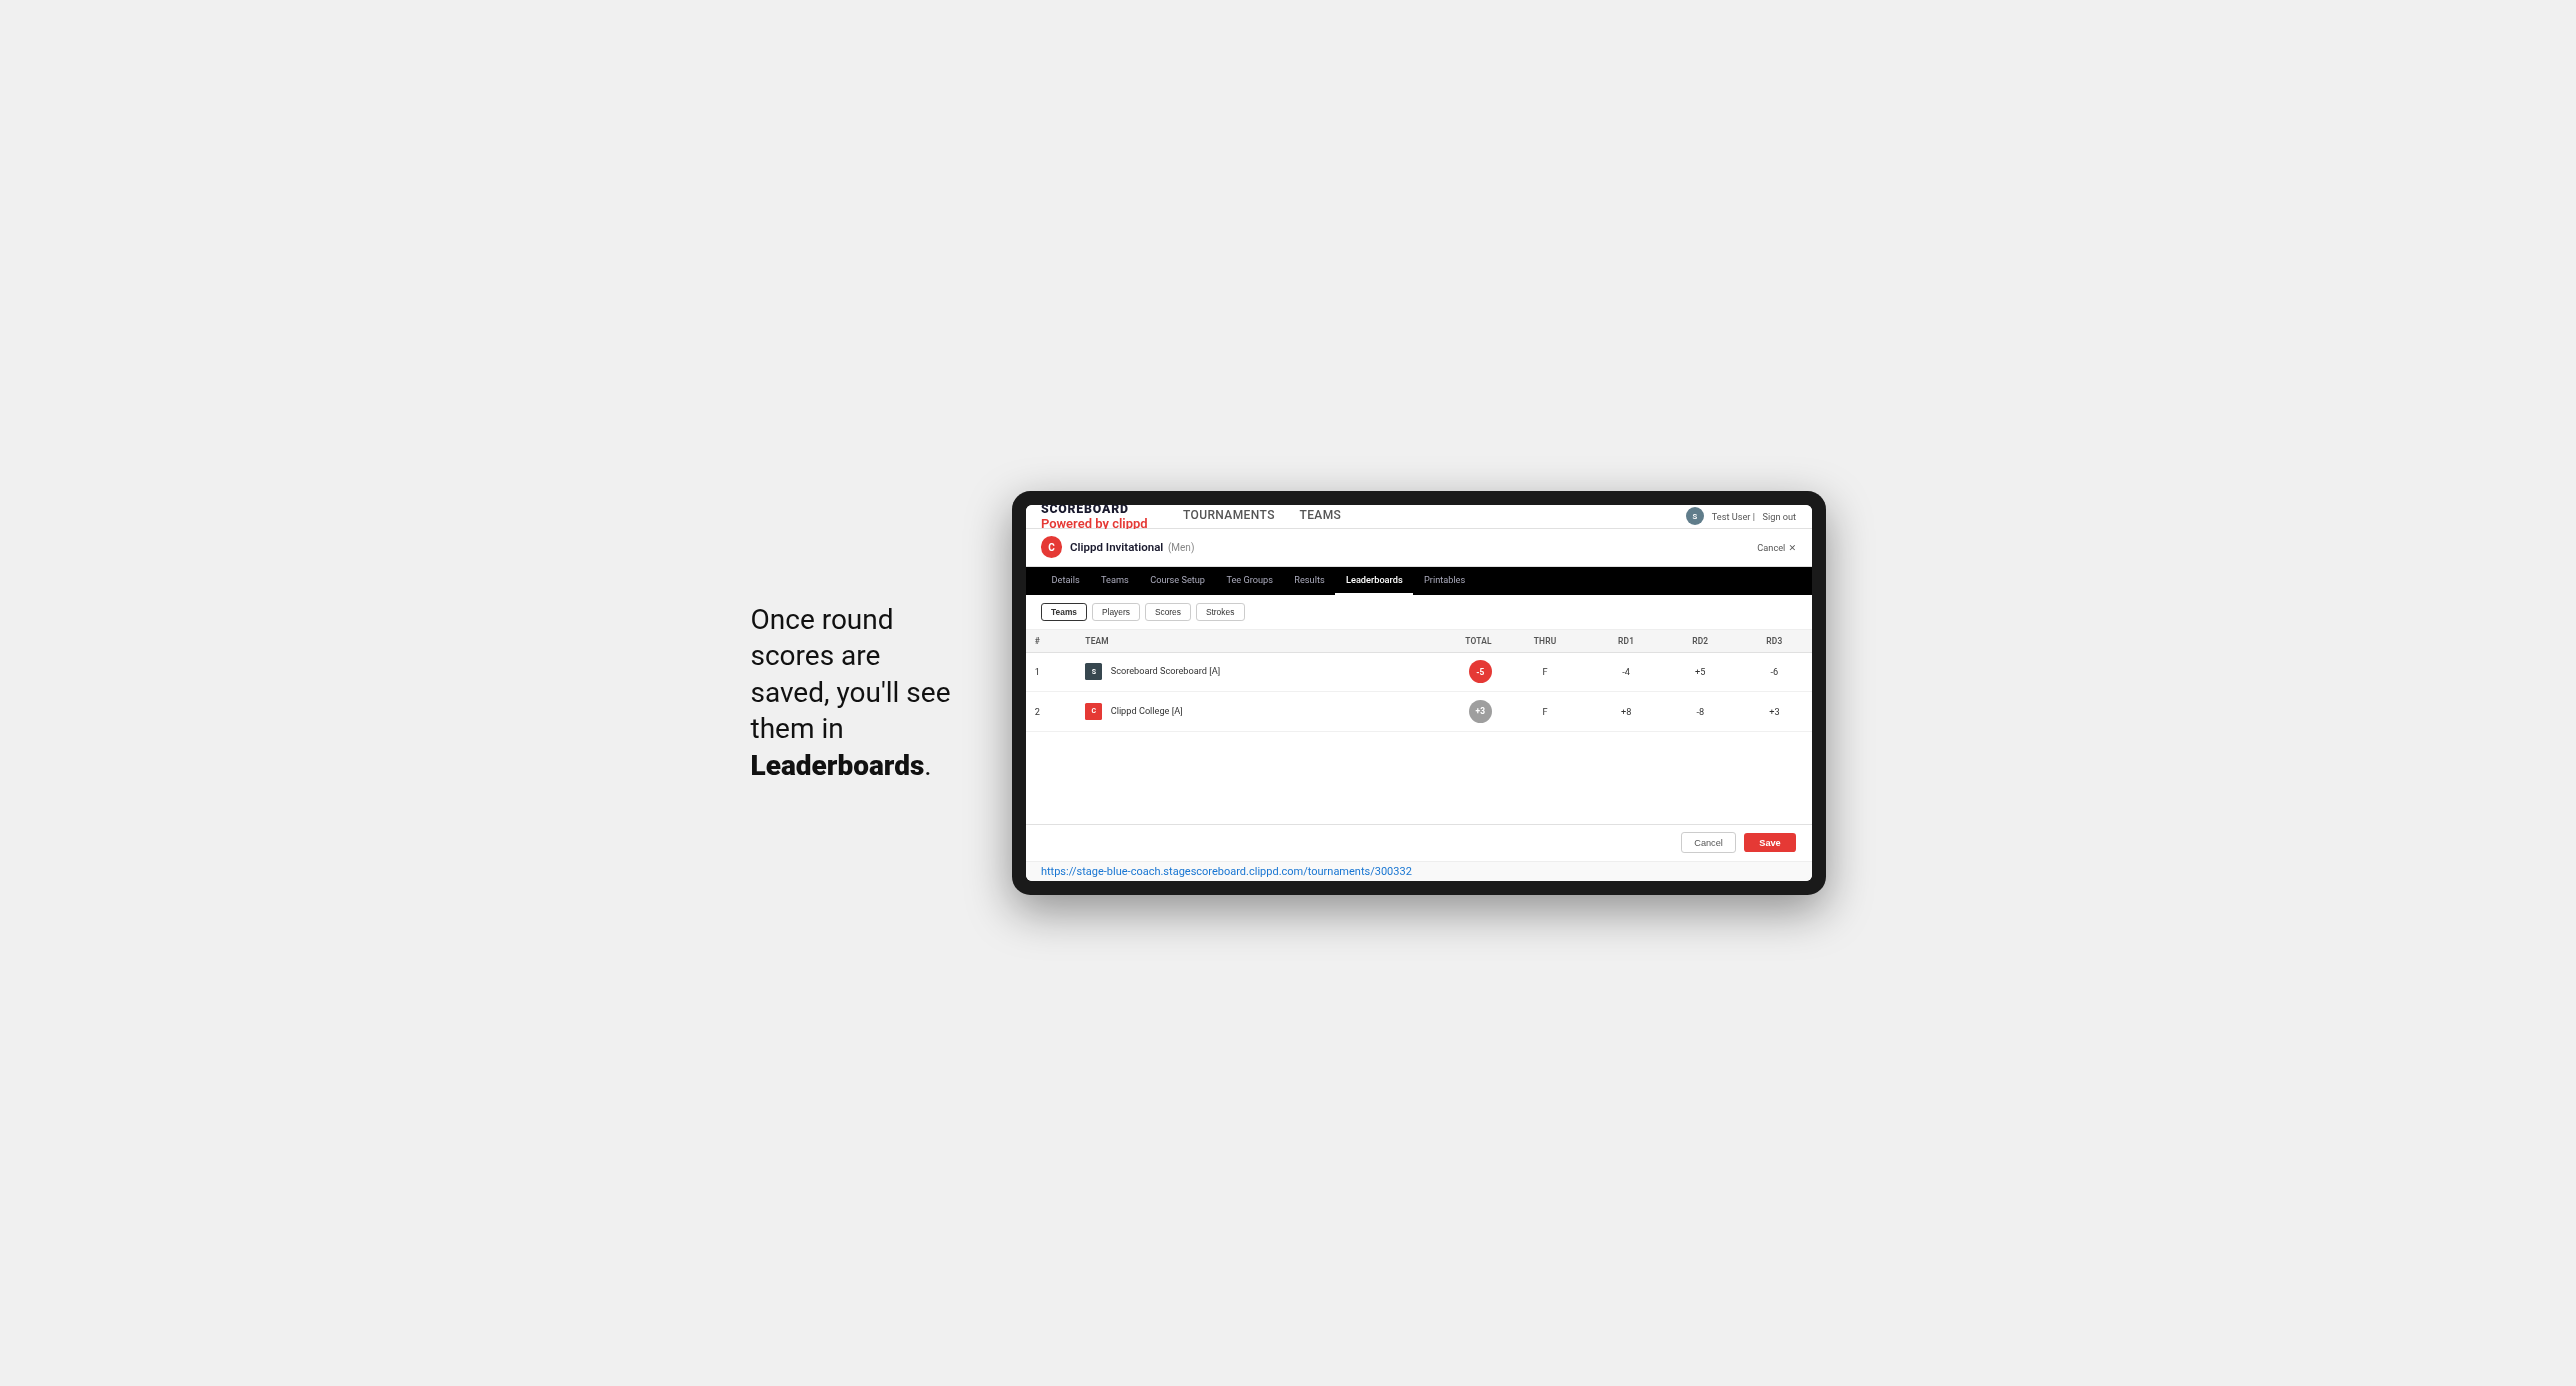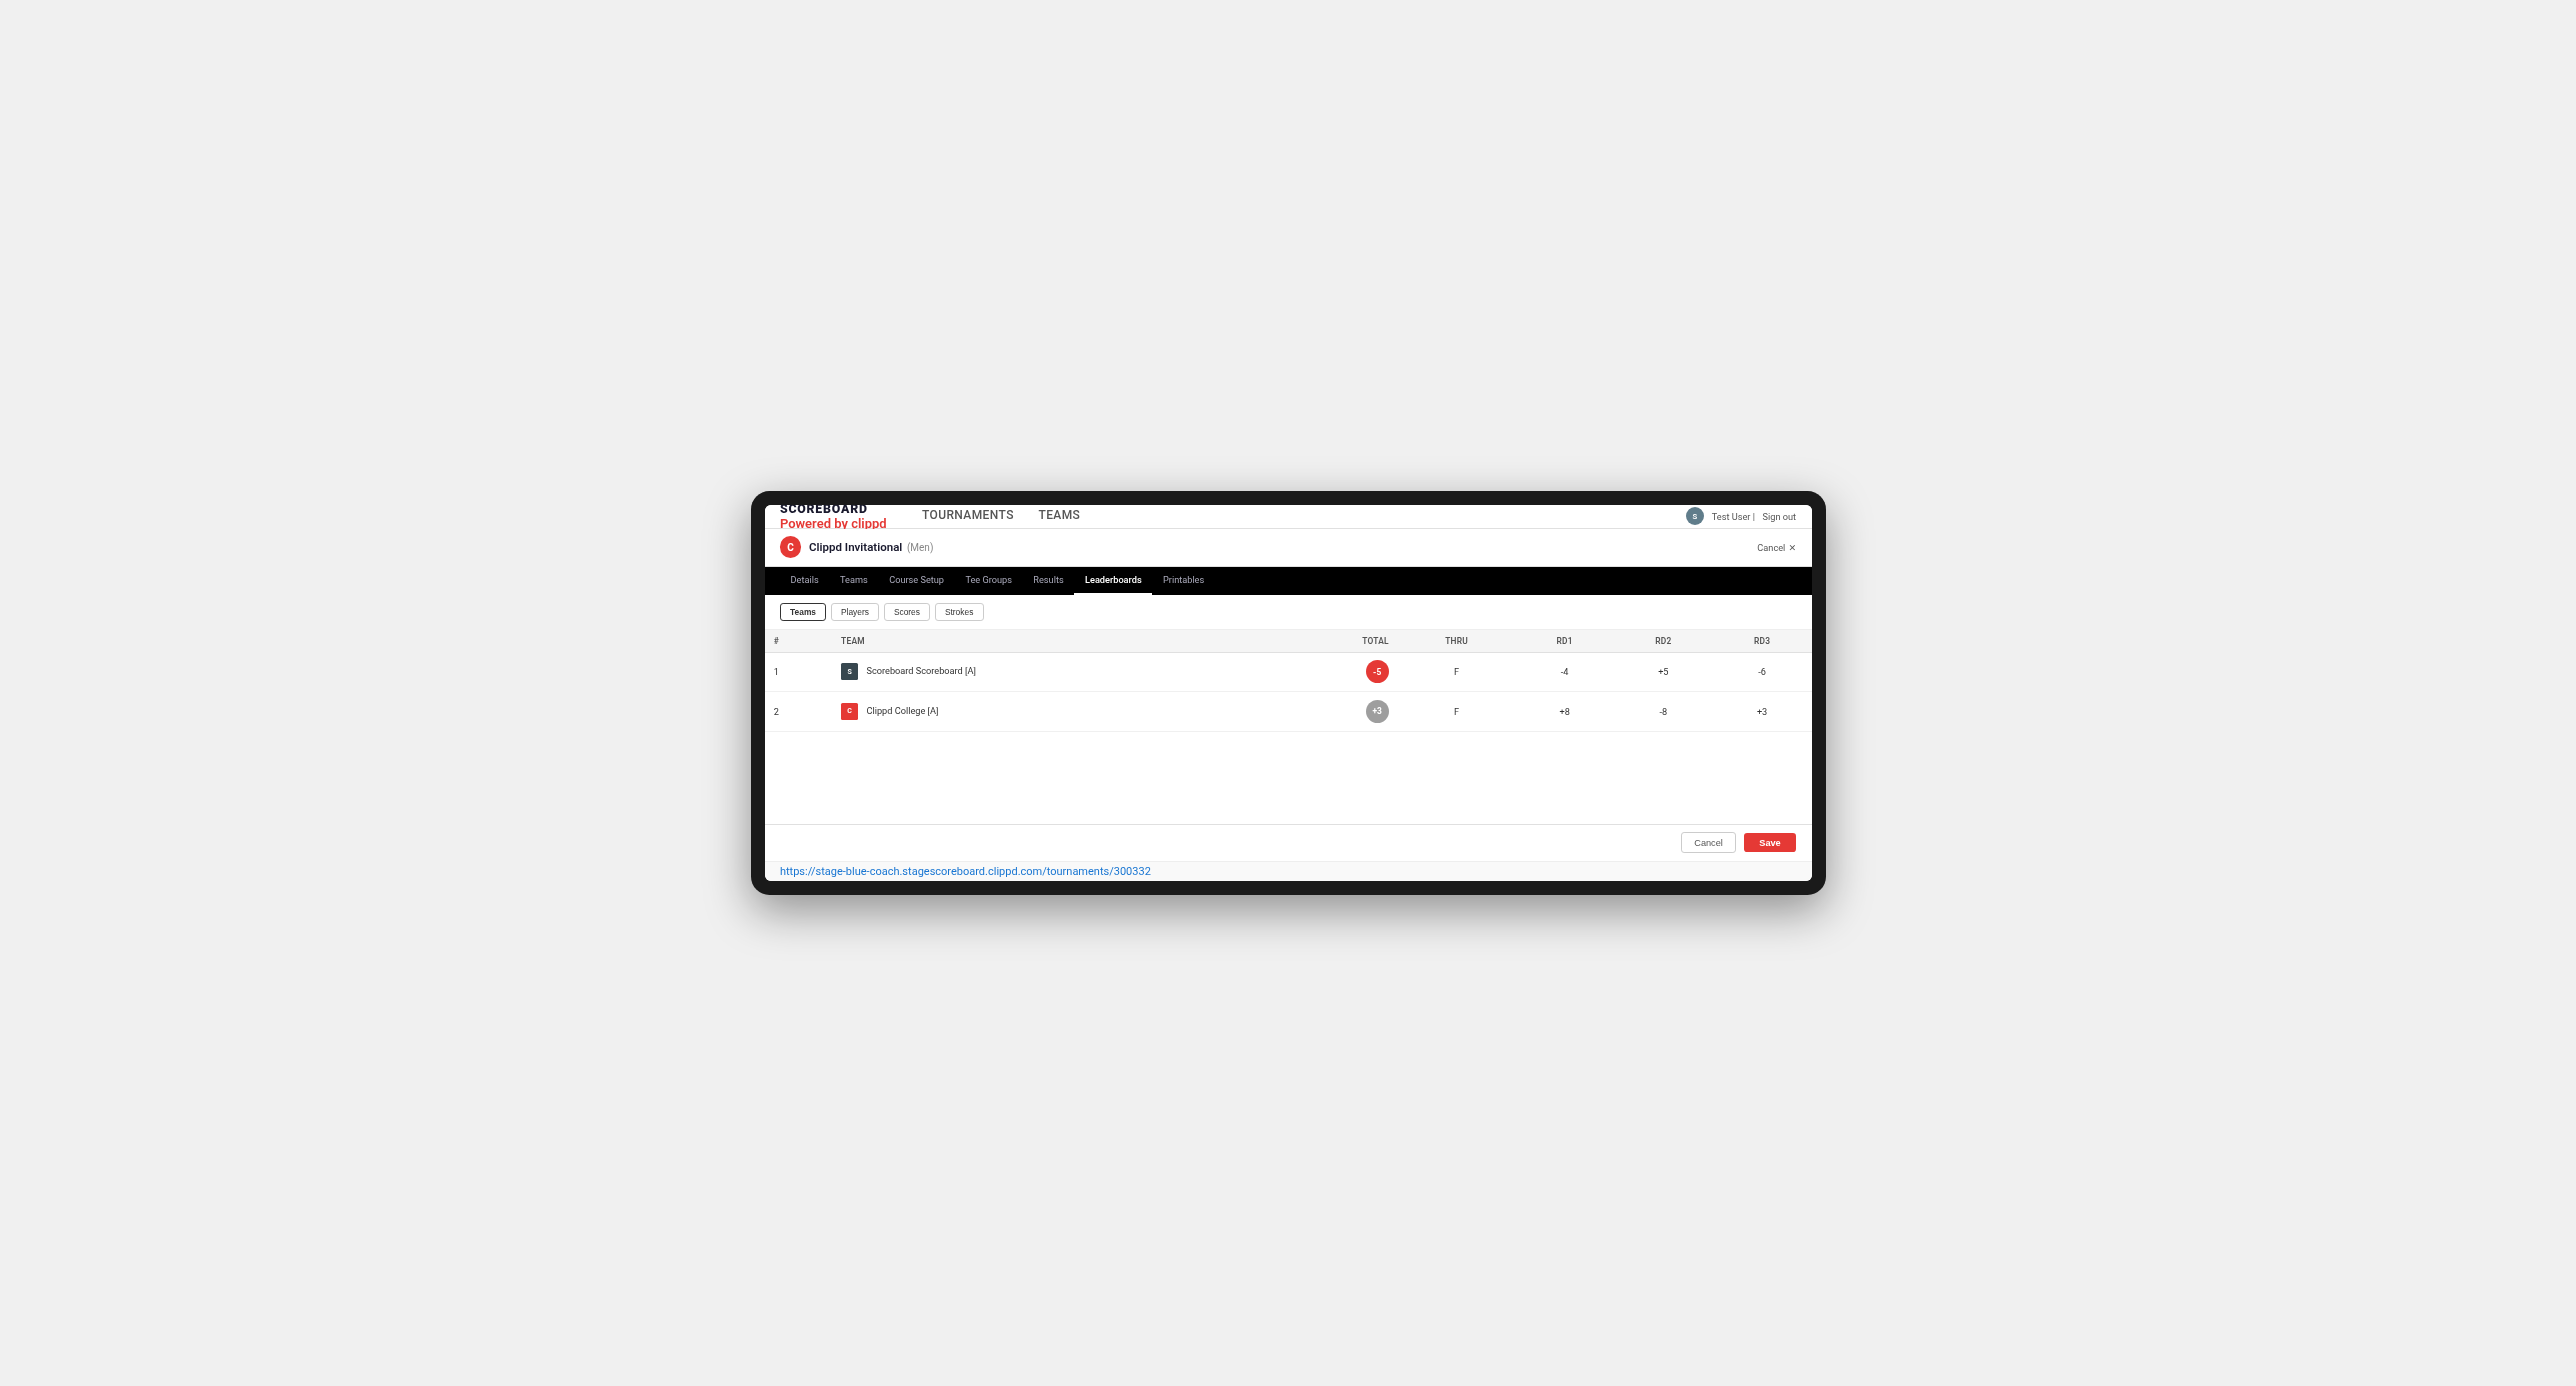--- a/index.html
+++ b/index.html
@@ -292,20 +292,27 @@
     }
     .table-content {
       background: #fff;
     }
   </style>
 </head>
 <body>
 
 <div class="page-wrapper">
 
+  <div class="sidebar-text">
+    <span>Once round</span><br>
+    <span>scores are</span><br>
+    <span>saved, you'll see</span><br>
+    <span>them in</span><br>
+    <strong>Leaderboards</strong><span>.</span>
+  </div>
 
   <div class="tablet-container">
     <div class="tablet-screen">
 
       <div class="top-nav">
         <div class="logo-area">
           <span class="logo-title">SCOREBOARD</span>
           <span class="logo-subtitle">
             <span>Powered by </span><span style="color:#e53935;font-weight:600;">clippd</span>
           </span>

